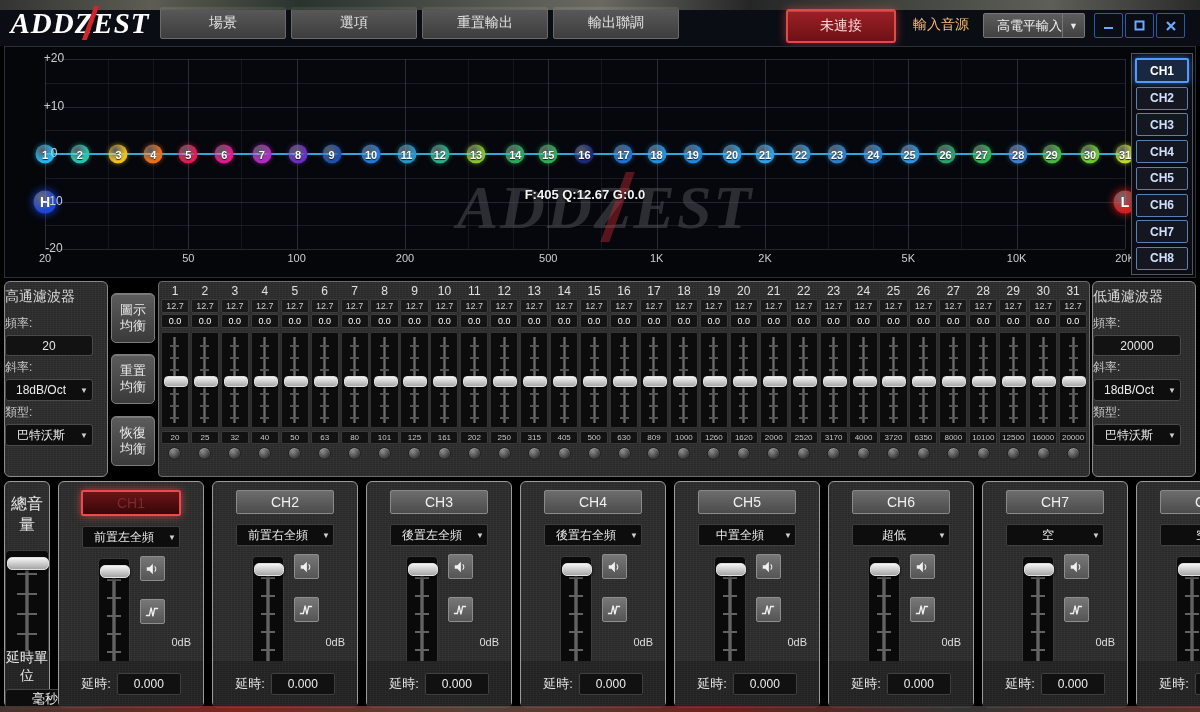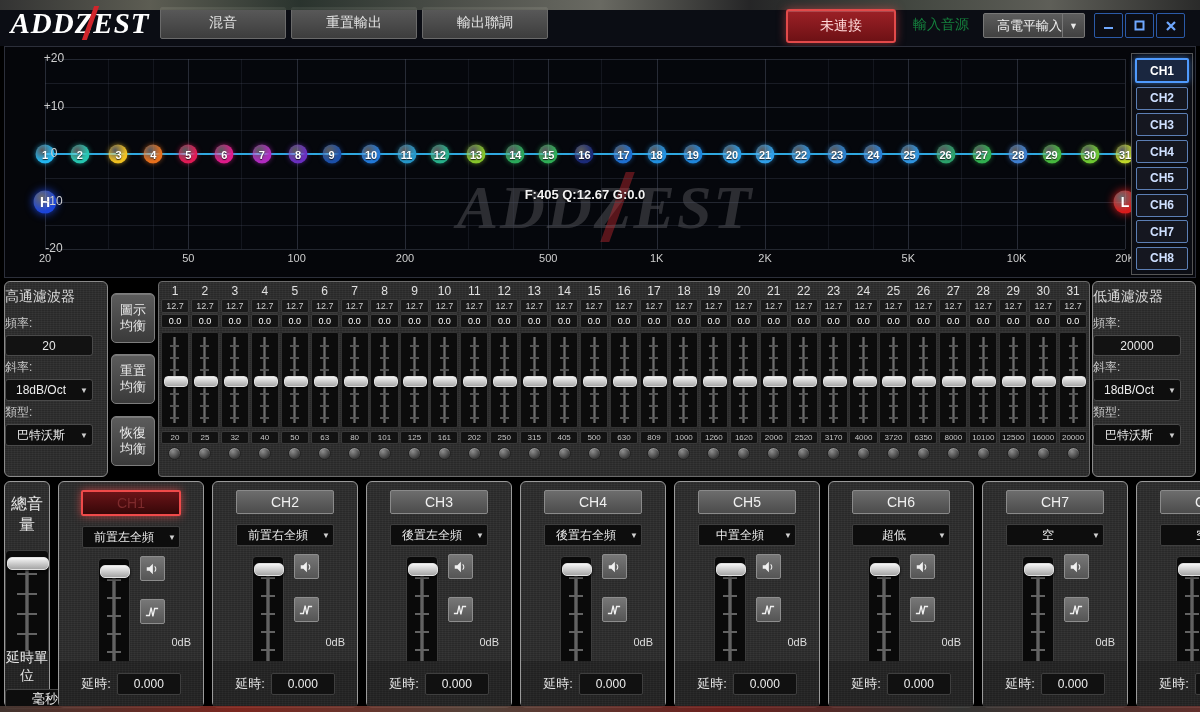--- a/index.html
+++ b/index.html
@@ -54,21 +54,21 @@
     color:#e2e2e2;font-size:14px;display:flex;align-items:center;justify-content:center;
     box-shadow:inset 0 1px 0 rgba(255,255,255,.16);
   }
   #status-badge{
     position:absolute;left:786px;top:9px;width:106px;height:30px;
     background:linear-gradient(180deg,#9c2026,#6e1115);
     border:2px solid #e24a4a;border-radius:3px;
     color:#ffd9d9;font-size:14px;display:flex;align-items:center;justify-content:center;
     box-shadow:0 0 10px rgba(226,74,74,.55), inset 0 1px 0 rgba(255,255,255,.18);
   }
-  #src-label{position:absolute;left:913px;top:16px;font-size:14px;color:#15803d;}
+  #src-label{position:absolute;left:913px;top:16px;font-size:14px;color:#fdba74;}
   #src-select{
     position:absolute;left:983px;top:13px;width:100px;height:23px;
     background:linear-gradient(180deg,#5d5d5d,#414141);
     border:1px solid #777;border-radius:2px;display:flex;align-items:center;
   }
   #src-select .val{flex:1;text-align:right;font-size:13px;color:#efefef;}
   #src-select .arw{
     width:21px;height:100%;border-left:1px solid #777;display:flex;align-items:center;justify-content:center;
     font-size:9px;color:#e8e8e8;
   }
@@ -262,21 +262,22 @@
 
   <div id="topbar" class="tex-dark">
     <div id="topbar-photo"></div>
 
     <div id="logo">
       <span class="txt">ADDZEST</span>
       <span class="slash"></span>
     </div>
 
     <div id="tb-buttons" style="display:flex;align-items:center;">
-        <div class="tb-btn">混音</div>
+        <div class="tb-btn">場景</div>
+        <div class="tb-btn">選項</div>
         <div class="tb-btn">重置輸出</div>
         <div class="tb-btn">輸出聯調</div>
       </div>
 
     <div id="status-badge">未連接</div>
 
     <div id="src-label">輸入音源</div>
     <div id="src-select">
       <span class="val">高電平輸入</span>
       <span class="arw">▼</span>

